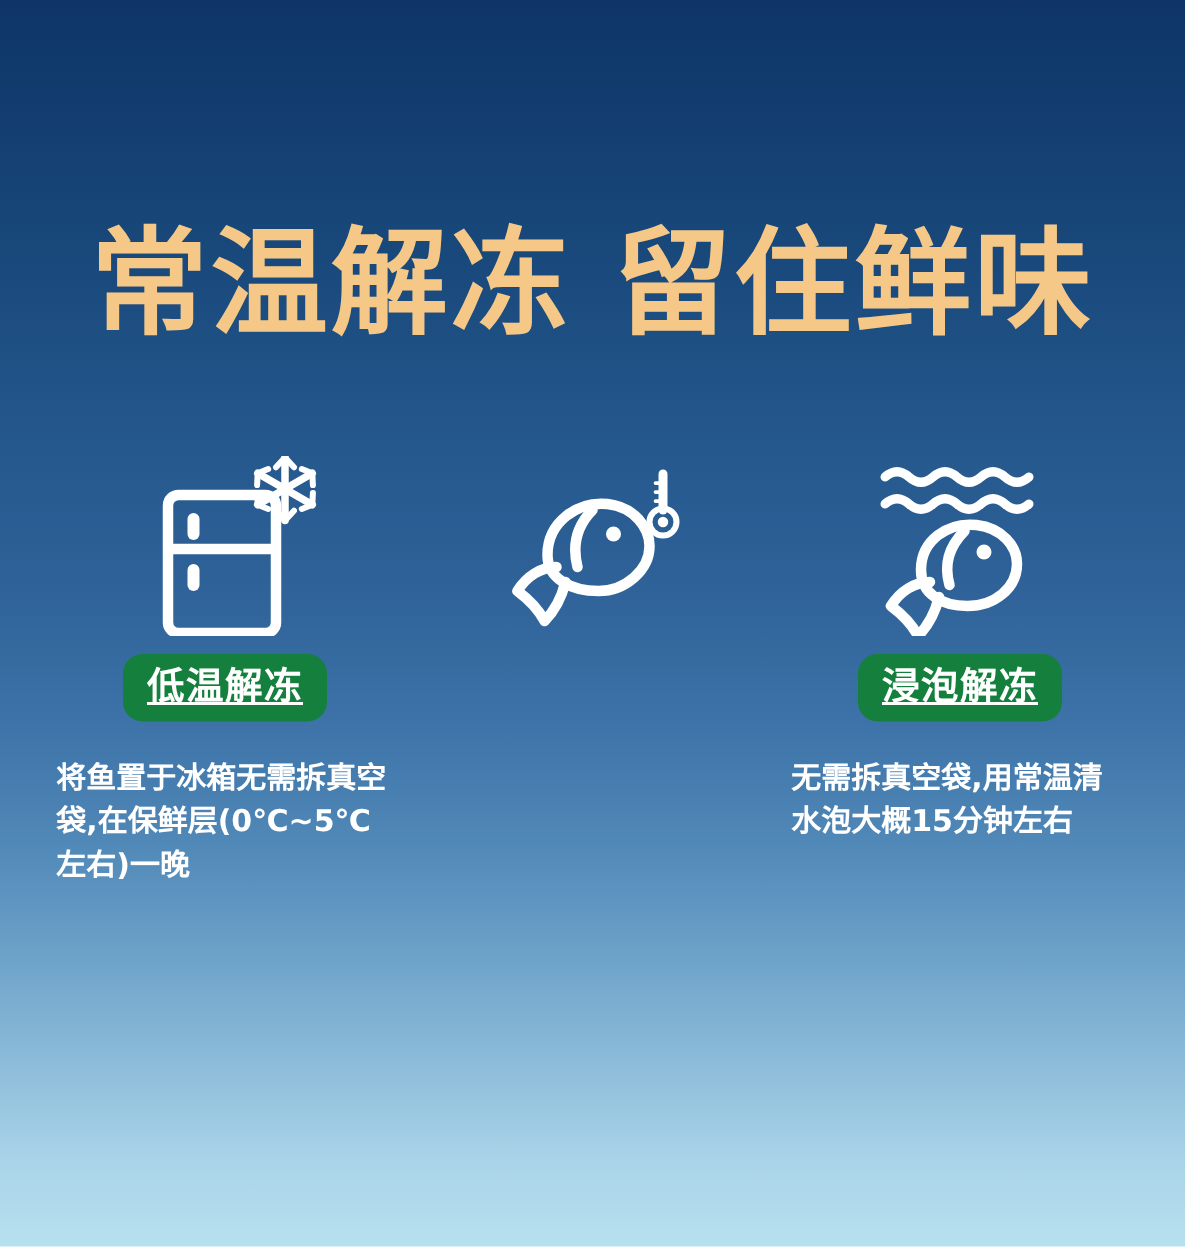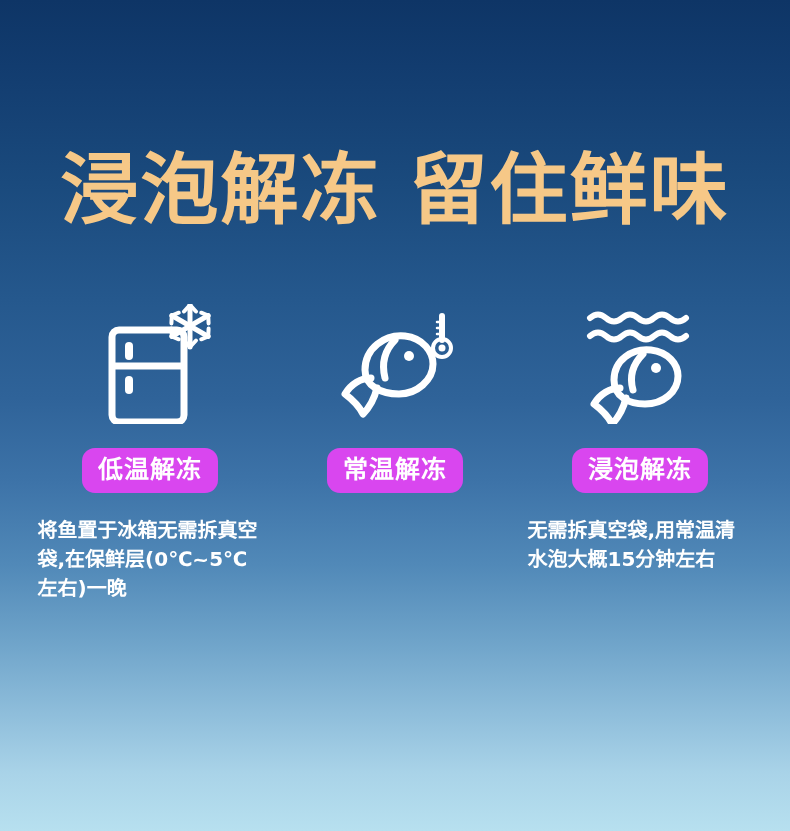--- a/index.html
+++ b/index.html
@@ -69,30 +69,31 @@
     flex-direction: column;
     align-items: center;
   }
   .col-icon {
     height: 128px;
     display: flex;
     align-items: center;
     justify-content: center;
   }
   .badge {
-    margin-top: 20px;
-    background: #d946ef;
+    margin-top: 8px;
+    background: #15803d;
     color: #ffffff;
     font-size: 25px;
     font-weight: 700;
     line-height: 1;
     padding: 9px 16px 11px 16px;
     border-radius: 13px;
     letter-spacing: 1px;
     white-space: nowrap;
+    text-decoration: underline;
   }
   .desc {
     margin-top: 23px;
     color: #ffffff;
     font-size: 20px;
     line-height: 29px;
     text-align: left;
     font-weight: 600;
     letter-spacing: 0px;
     max-width: 225px;
@@ -112,21 +113,21 @@
   }
 
   svg { display: block; }
 </style>
 </head>
 <body>
 
 <div class="page">
 
   <div class="title-wrap">
-    <h1 class="title">浸泡解冻 留住鲜味</h1>
+    <h1 class="title">常温解冻 留住鲜味</h1>
   </div>
 
   <div class="columns">
 
     <div class="col">
       <div class="col-icon">
         <svg width="132" height="120" viewBox="0 0 132 120" fill="none" aria-hidden="true">
 
           <rect x="28" y="26" width="72" height="92" rx="7" ry="7" stroke="#ffffff" stroke-width="7" fill="none"></rect>
 
@@ -176,21 +177,20 @@
           <g transform="translate(113,8)">
             <path d="M0 4 L0 28" stroke="#ffffff" stroke-width="6" stroke-linecap="round"></path>
             <circle cx="0" cy="36" r="9" stroke="#ffffff" stroke-width="4" fill="none"></circle>
             <circle cx="0" cy="36" r="3.5" fill="#ffffff"></circle>
             <line x1="-5" y1="10" x2="-2" y2="10" stroke="#ffffff" stroke-width="2.5" stroke-linecap="round"></line>
             <line x1="-5" y1="16" x2="-2" y2="16" stroke="#ffffff" stroke-width="2.5" stroke-linecap="round"></line>
             <line x1="-5" y1="22" x2="-2" y2="22" stroke="#ffffff" stroke-width="2.5" stroke-linecap="round"></line>
           </g>
         </svg>
       </div>
-      <div class="badge">常温解冻</div>
     </div>
 
     <div class="col">
       <div class="col-icon">
         <svg width="132" height="120" viewBox="0 0 132 120" fill="none" aria-hidden="true">
 
           <path d="M16 14 q8 -7 16 0 q8 7 16 0 q8 -7 16 0 q8 7 16 0 q8 -7 16 0 q8 7 16 0" stroke="#ffffff" stroke-width="6" stroke-linecap="round" fill="none"></path>
           <path d="M16 32 q8 -7 16 0 q8 7 16 0 q8 -7 16 0 q8 7 16 0 q8 -7 16 0 q8 7 16 0" stroke="#ffffff" stroke-width="6" stroke-linecap="round" fill="none"></path>
 
           <path d="M40 76 C40 56 58 44 77 46 C94 48 104 60 104 72 C104 88 89 100 71 100 C54 100 40 92 40 76 Z" stroke="#ffffff" stroke-width="7" stroke-linejoin="round" fill="none"></path>

